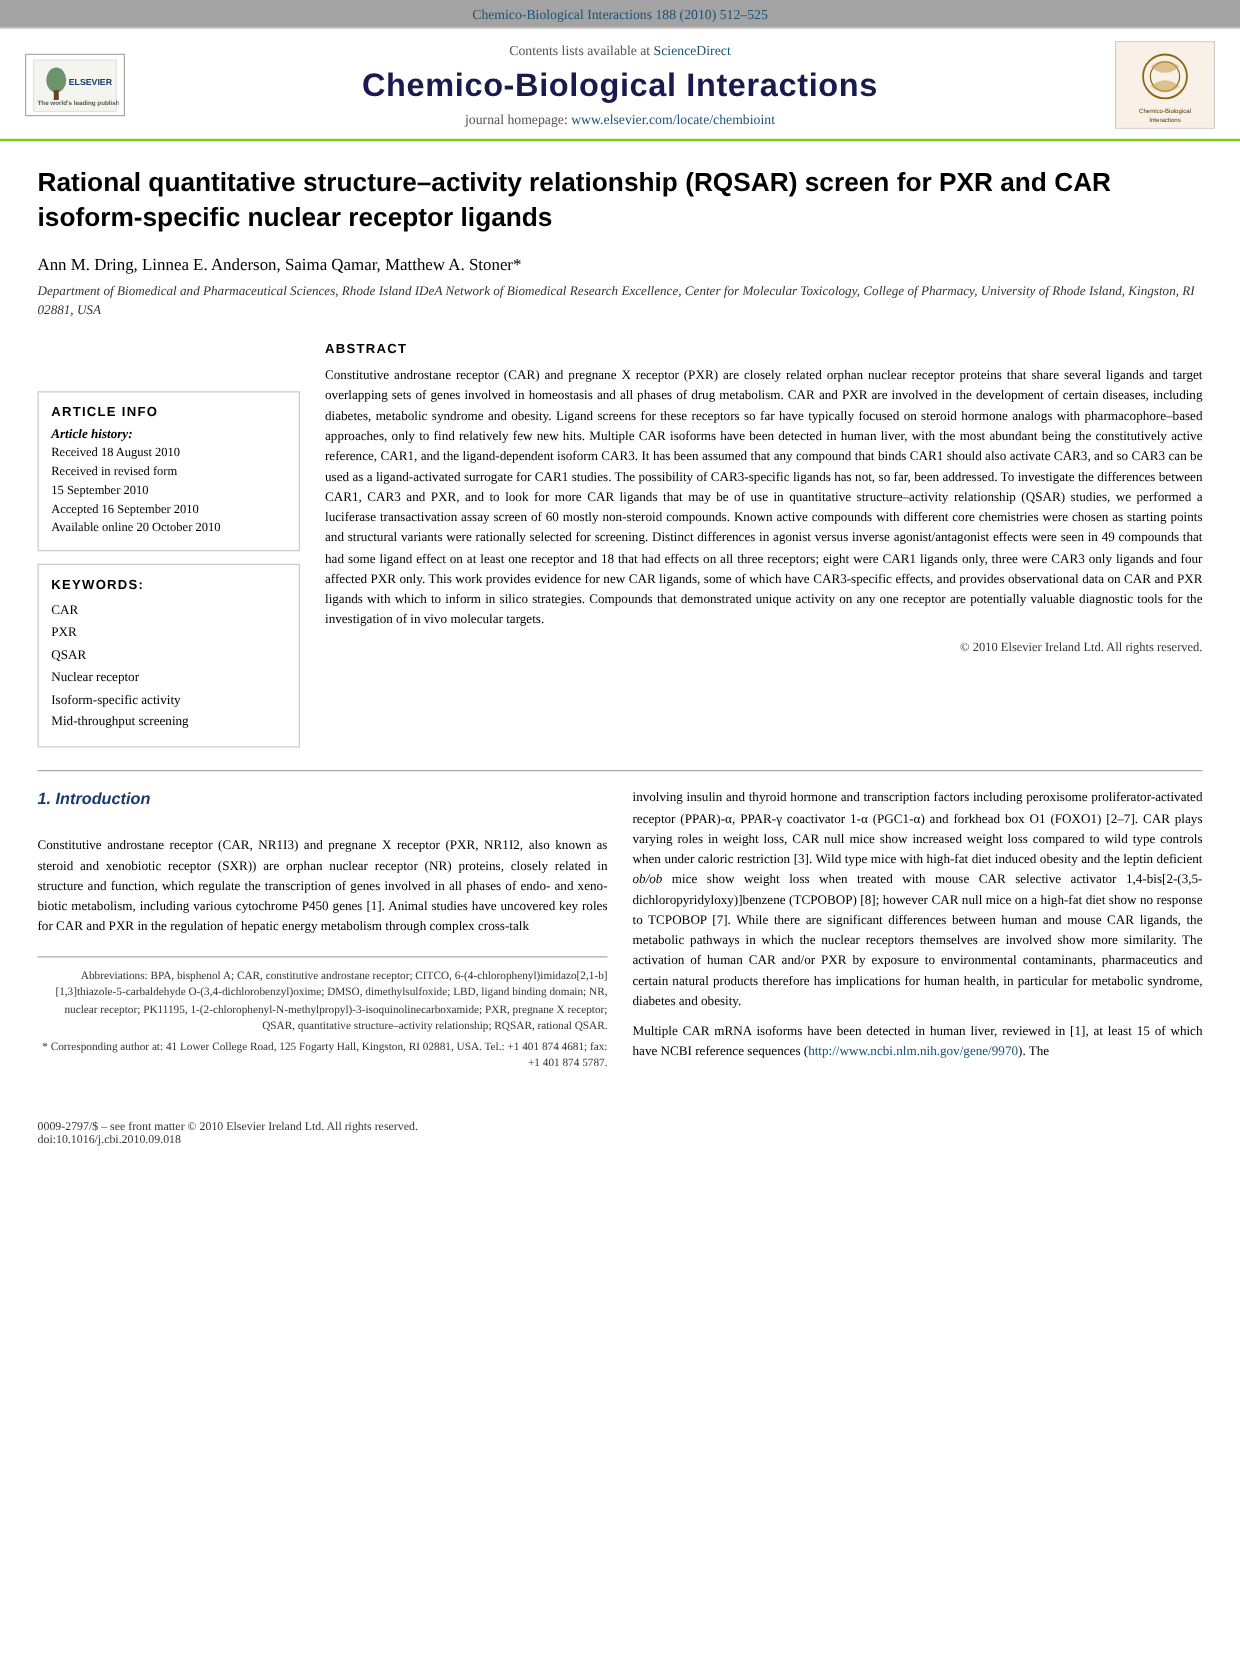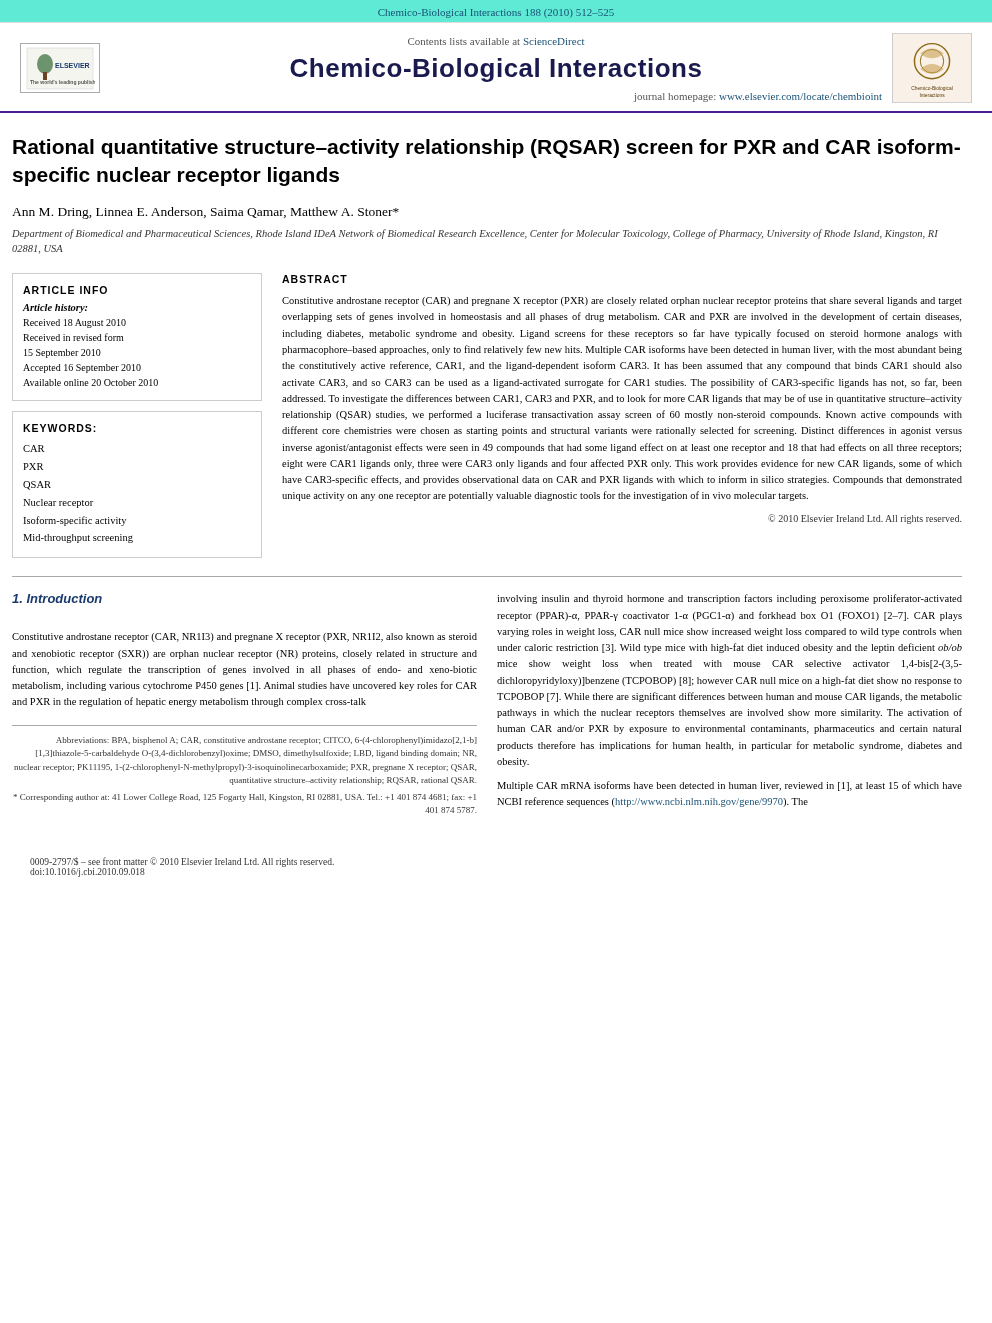--- a/index.html
+++ b/index.html
@@ -7,35 +7,35 @@
       background: #fff;
       font-family: 'Times New Roman', Times, serif;
       font-size: 13px;
       color: #000;
       width: 992px;
       min-height: 1323px;
     }
 
     
     .top-bar {
-      background: #5eead4;
+      background: #a3a3a3;
       text-align: center;
       padding: 6px 0 4px 0;
       font-size: 11px;
       color: #1a5276;
       border-bottom: 1px solid #ddd;
     }
 
     
     .journal-header {
       display: flex;
       align-items: center;
       justify-content: space-between;
       padding: 10px 20px 8px 20px;
-      border-bottom: 2px solid #4c1d95;
+      border-bottom: 2px solid #84cc16;
     }
 
     .journal-header-left {
       width: 90px;
     }
 
     .journal-header-center {
       flex: 1;
       text-align: center;
     }
@@ -56,21 +56,20 @@
       font-weight: bold;
       color: #1a1a4e;
       font-family: Arial, sans-serif;
       letter-spacing: 0.5px;
     }
 
     .journal-header-center .homepage-line {
       font-size: 11px;
       color: #555;
       margin-top: 4px;
-      text-align: right;
     }
 
     .journal-header-center .homepage-line a {
       color: #1a5276;
       text-decoration: none;
     }
 
     .journal-header-right {
       width: 90px;
       display: flex;
@@ -104,21 +103,21 @@
       font-size: 8px;
       text-align: center;
       color: #555;
       background: #f9f0e8;
       font-family: Arial, sans-serif;
       line-height: 1.3;
     }
 
     
     .main-content {
-      padding: 20px 30px 20px 12px;
+      padding: 20px 30px 20px 30px;
     }
 
     
     .article-title {
       font-size: 21px;
       font-weight: bold;
       color: #000;
       font-family: Arial, sans-serif;
       margin-bottom: 14px;
       line-height: 1.35;
@@ -141,22 +140,23 @@
     }
 
     
     .two-col {
       display: flex;
       gap: 20px;
       margin-bottom: 18px;
     }
 
     .left-col {
-      width: 250px;
+      width: 210px;
       flex-shrink: 0;
+      margin-top: 40px;
     }
 
     .right-col {
       flex: 1;
     }
 
     
     .article-info-box {
       border: 1px solid #ccc;
       padding: 10px 10px;

